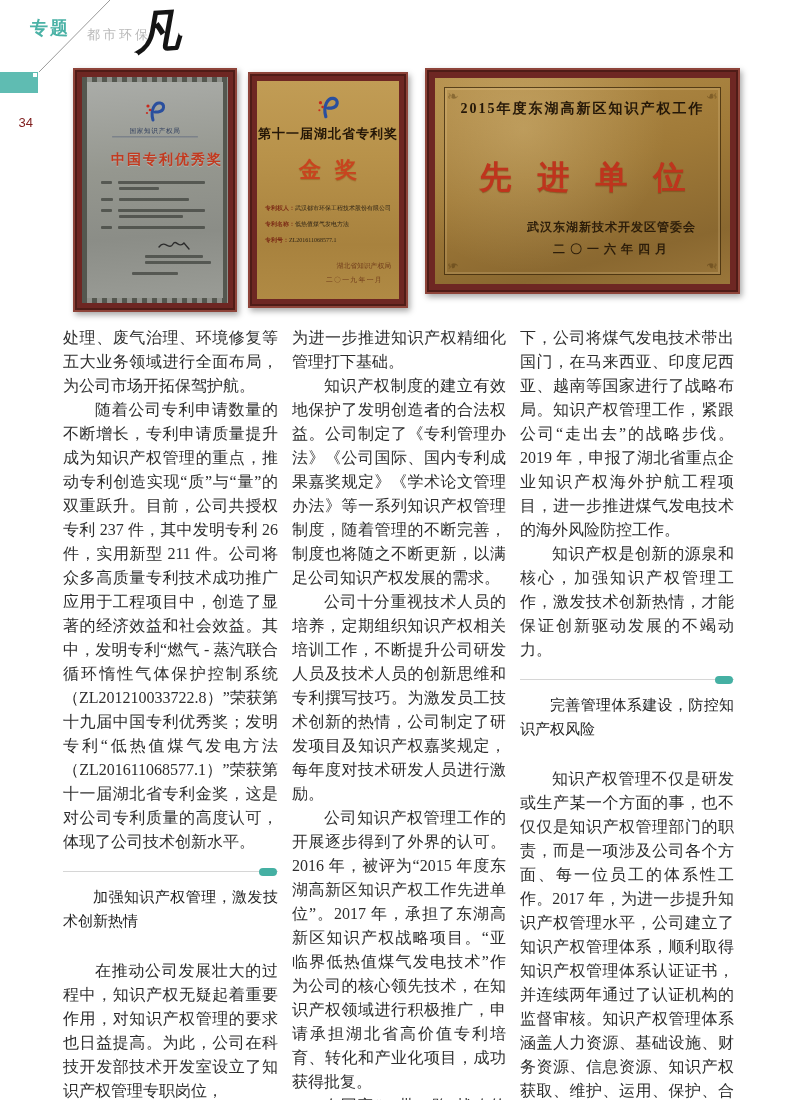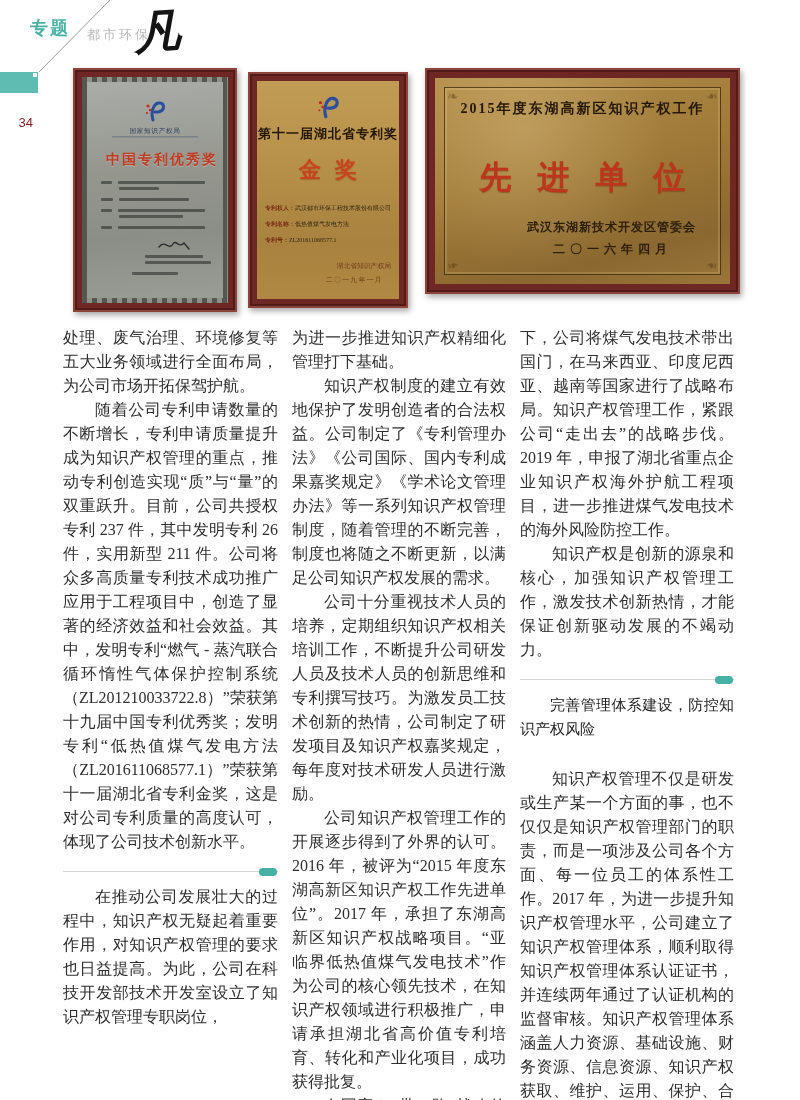--- a/index.html
+++ b/index.html
@@ -26,21 +26,21 @@
 
   #plaque1{left:73px;top:68px;width:164px;height:244px;}
   #plaque1 .plate{border:5px solid transparent;
         background:
           linear-gradient(175deg,#aaaca8 0%,#95978f 40%,#8b8d87 70%,#9a9c96 100%) padding-box,
           repeating-linear-gradient(90deg,#54574f 0 5px,#8e908a 5px 10px) border-box;}
   .p1-logo{margin:16px auto 2px auto;display:block;}
   .p1-org{font-family:"Liberation Sans","DejaVu Sans",sans-serif;color:#33415f;text-align:center;
         font-size:10px;transform:scale(.66);transform-origin:50% 0;letter-spacing:1px;
         border-bottom:1px solid #55607a;width:130px;margin:0 auto;padding-bottom:2px;}
-  .p1-title{margin-top:8px;text-align:left;font-size:14px;font-weight:bold;color:#c23a20;
+  .p1-title{margin-top:8px;text-align:right;font-size:14px;font-weight:bold;color:#c23a20;
         letter-spacing:2px;font-family:"Liberation Sans","DejaVu Sans",sans-serif;text-shadow:0 1px 0 rgba(255,255,255,.25);padding-left:19px;}
   .p1-rows{margin:12px 12px 0 14px;}
   .p1-row{display:flex;margin-bottom:8px;}
   .bar{height:3px;background:rgba(45,48,44,.6);margin-right:6px;border-radius:1px;}
   .p1-row .lab{width:12px;}
   .p1-sign{display:block;margin:4px 0 0 70px;}
   .p1-foot{margin:2px 0 0 58px;}
   .p1-foot .bar{margin-bottom:3px;}
   .p1-date{margin:8px auto 0 auto;width:46px;}
 
@@ -191,20 +191,21 @@
       <div class="p3-date">二〇一六年四月</div>
     </div>
   </div>
 
   <div id="col1" class="col">
       <p class="bp">处理、废气治理、环境修复等五大业务领域进行全面布局，为公司市场开拓保驾护航。</p>
       <p class="bp ind">随着公司专利申请数量的不断增长，专利申请质量提升成为知识产权管理的重点，推动专利创造实现“质”与“量”的双重跃升。目前，公司共授权专利 237 件，其中发明专利 26 件，实用新型 211 件。公司将众多高质量专利技术成功推广应用于工程项目中，创造了显著的经济效益和社会效益。其中，发明专利“燃气 - 蒸汽联合循环惰性气体保护控制系统（ZL201210033722.8）”荣获第十九届中国专利优秀奖；发明专利“低热值煤气发电方法（ZL201611068577.1）”荣获第十一届湖北省专利金奖，这是对公司专利质量的高度认可，体现了公司技术创新水平。</p>
       <div class="rule">
         <span class="pill"></span>
       </div>
+      <h3 class="sh">加强知识产权管理，激发技术创新热情</h3>
       <p class="bp ind">在推动公司发展壮大的过程中，知识产权无疑起着重要作用，对知识产权管理的要求也日益提高。为此，公司在科技开发部技术开发室设立了知识产权管理专职岗位，</p>
     </div>
   <div id="col2" class="col">
       <p class="bp">为进一步推进知识产权精细化管理打下基础。</p>
       <p class="bp ind">知识产权制度的建立有效地保护了发明创造者的合法权益。公司制定了《专利管理办法》《公司国际、国内专利成果嘉奖规定》《学术论文管理办法》等一系列知识产权管理制度，随着管理的不断完善，制度也将随之不断更新，以满足公司知识产权发展的需求。</p>
       <p class="bp ind">公司十分重视技术人员的培养，定期组织知识产权相关培训工作，不断提升公司研发人员及技术人员的创新思维和专利撰写技巧。为激发员工技术创新的热情，公司制定了研发项目及知识产权嘉奖规定，每年度对技术研发人员进行激励。</p>
       <p class="bp ind">公司知识产权管理工作的开展逐步得到了外界的认可。2016 年，被评为“2015 年度东湖高新区知识产权工作先进单位”。2017 年，承担了东湖高新区知识产权战略项目。“亚临界低热值煤气发电技术”作为公司的核心领先技术，在知识产权领域进行积极推广，申请承担湖北省高价值专利培育、转化和产业化项目，成功获得批复。</p>
       <p class="bp ind">在国家“一带一路”战略的号召</p>
     </div>
   <div id="col3" class="col">

